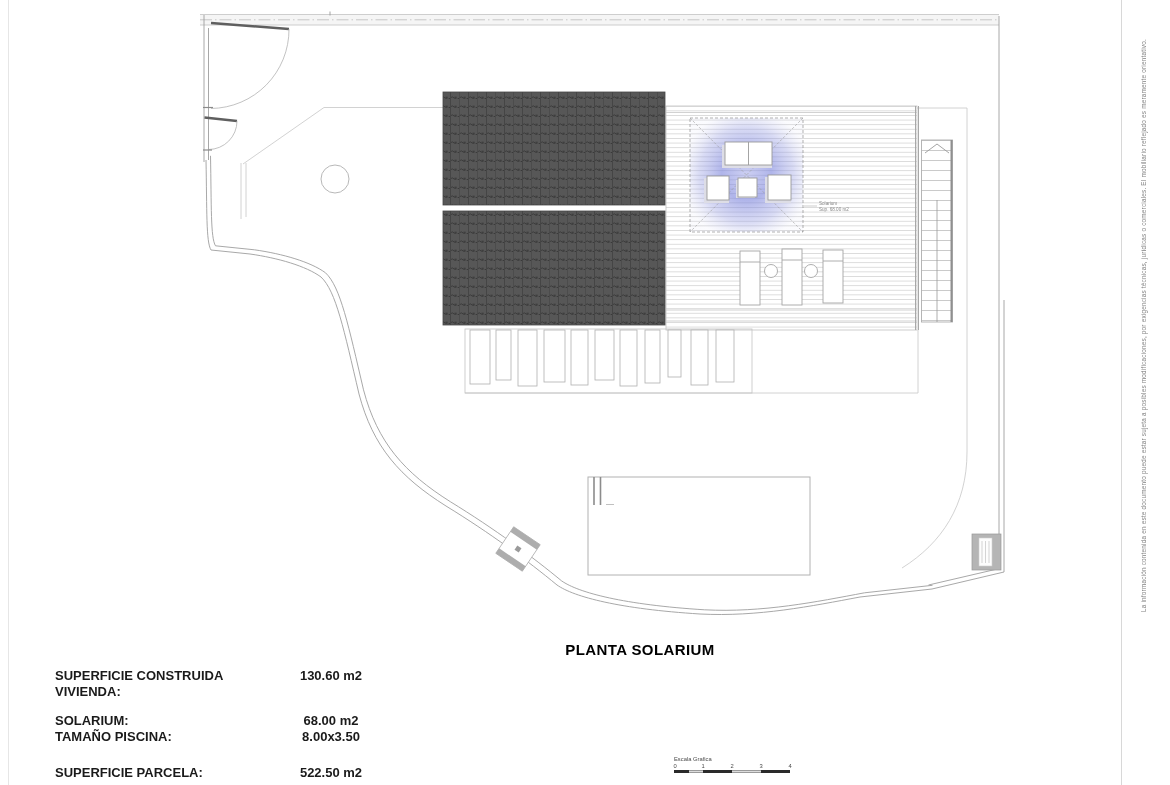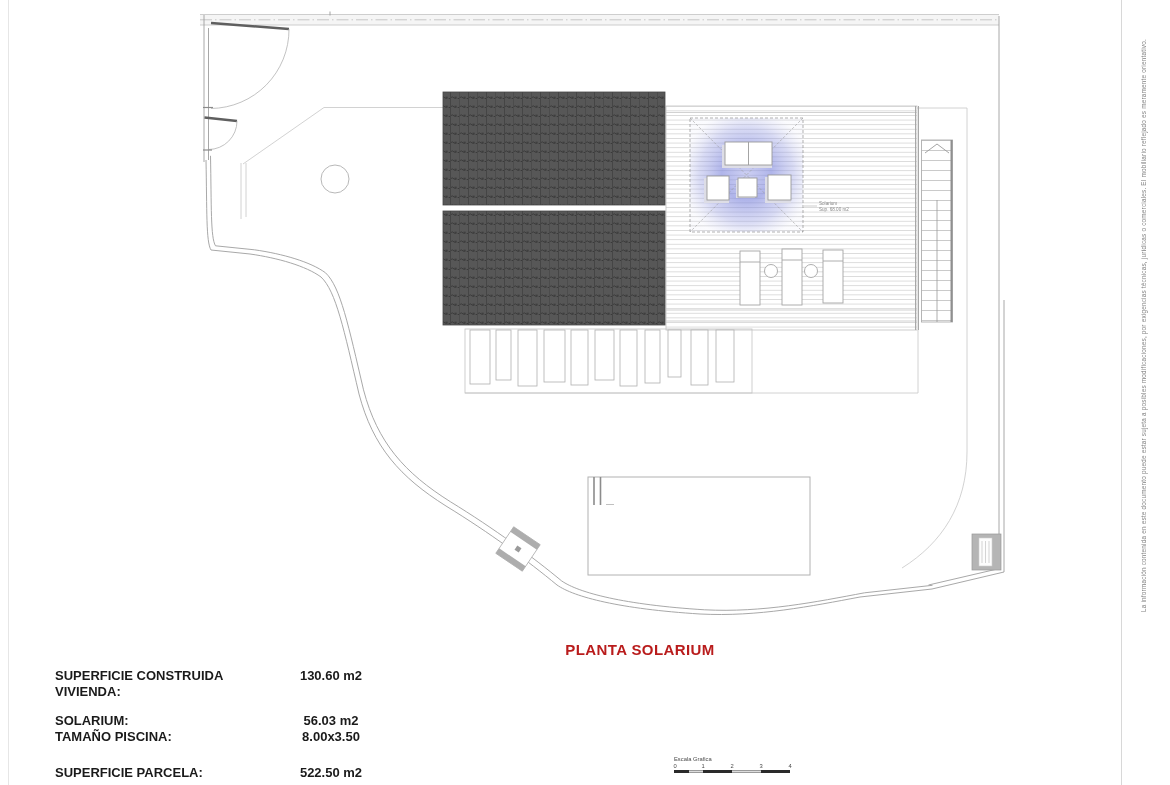--- a/index.html
+++ b/index.html
@@ -5,21 +5,21 @@
   html,body{margin:0;padding:0;background:#fff;}
   #page{position:relative;width:1170px;height:785px;background:#ffffff;overflow:hidden;
         font-family:"Liberation Sans",sans-serif;}
   .edge{position:absolute;top:0;height:785px;width:1px;background:#d8d8d8;}
   .edge.left{left:8px;background:#e6e6e6;}
   .edge.right{left:1121px;}
   .disclaimer{position:absolute;top:612px;left:1140px;width:586px;
       transform:rotate(-90deg);transform-origin:0 0;
       font-size:6.4px;color:#828282;letter-spacing:.2px;white-space:nowrap;}
   .plan-title{position:absolute;left:480px;top:641px;width:320px;text-align:center;
-      font-size:15px;font-weight:bold;color:#b91c1c;letter-spacing:.4px;}
+      font-size:15px;font-weight:bold;color:#000000;letter-spacing:.4px;}
   .specs{position:absolute;left:55px;top:668px;}
   .spec-row{display:grid;grid-template-columns:232px 72px;
       font-size:13px;font-weight:bold;color:#1a1a1a;line-height:16px;gap:8px;}
   .spec-row .val{text-align:center;}
   .spec-row.r1{margin-bottom:13px;}
   .spec-row.r2{margin-bottom:0;}
   .spec-row.r3{margin-bottom:20px;}
   .scalebar{position:absolute;left:674px;top:756px;width:130px;}
   .scalebar .sb-label{font-size:5.8px;color:#4a4a4a;margin-bottom:1px;}
   .sb-ticks{position:relative;height:7px;font-size:5.8px;color:#4a4a4a;}
@@ -199,21 +199,21 @@
   <div class="plan-title">PLANTA SOLARIUM</div>
 
   
   <div class="specs">
     <div class="spec-row r1">
       <span class="lbl">SUPERFICIE CONSTRUIDA VIVIENDA:</span>
       <span class="val">130.60 m2</span>
     </div>
     <div class="spec-row r2">
       <span class="lbl">SOLARIUM:</span>
-      <span class="val">56.03 m2</span>
+      <span class="val">68.00 m2</span>
     </div>
     <div class="spec-row r3">
       <span class="lbl">TAMAÑO PISCINA:</span>
       <span class="val">8.00x3.50</span>
     </div>
     <div class="spec-row r4">
       <span class="lbl">SUPERFICIE PARCELA:</span>
       <span class="val">522.50 m2</span>
     </div>
   </div>

